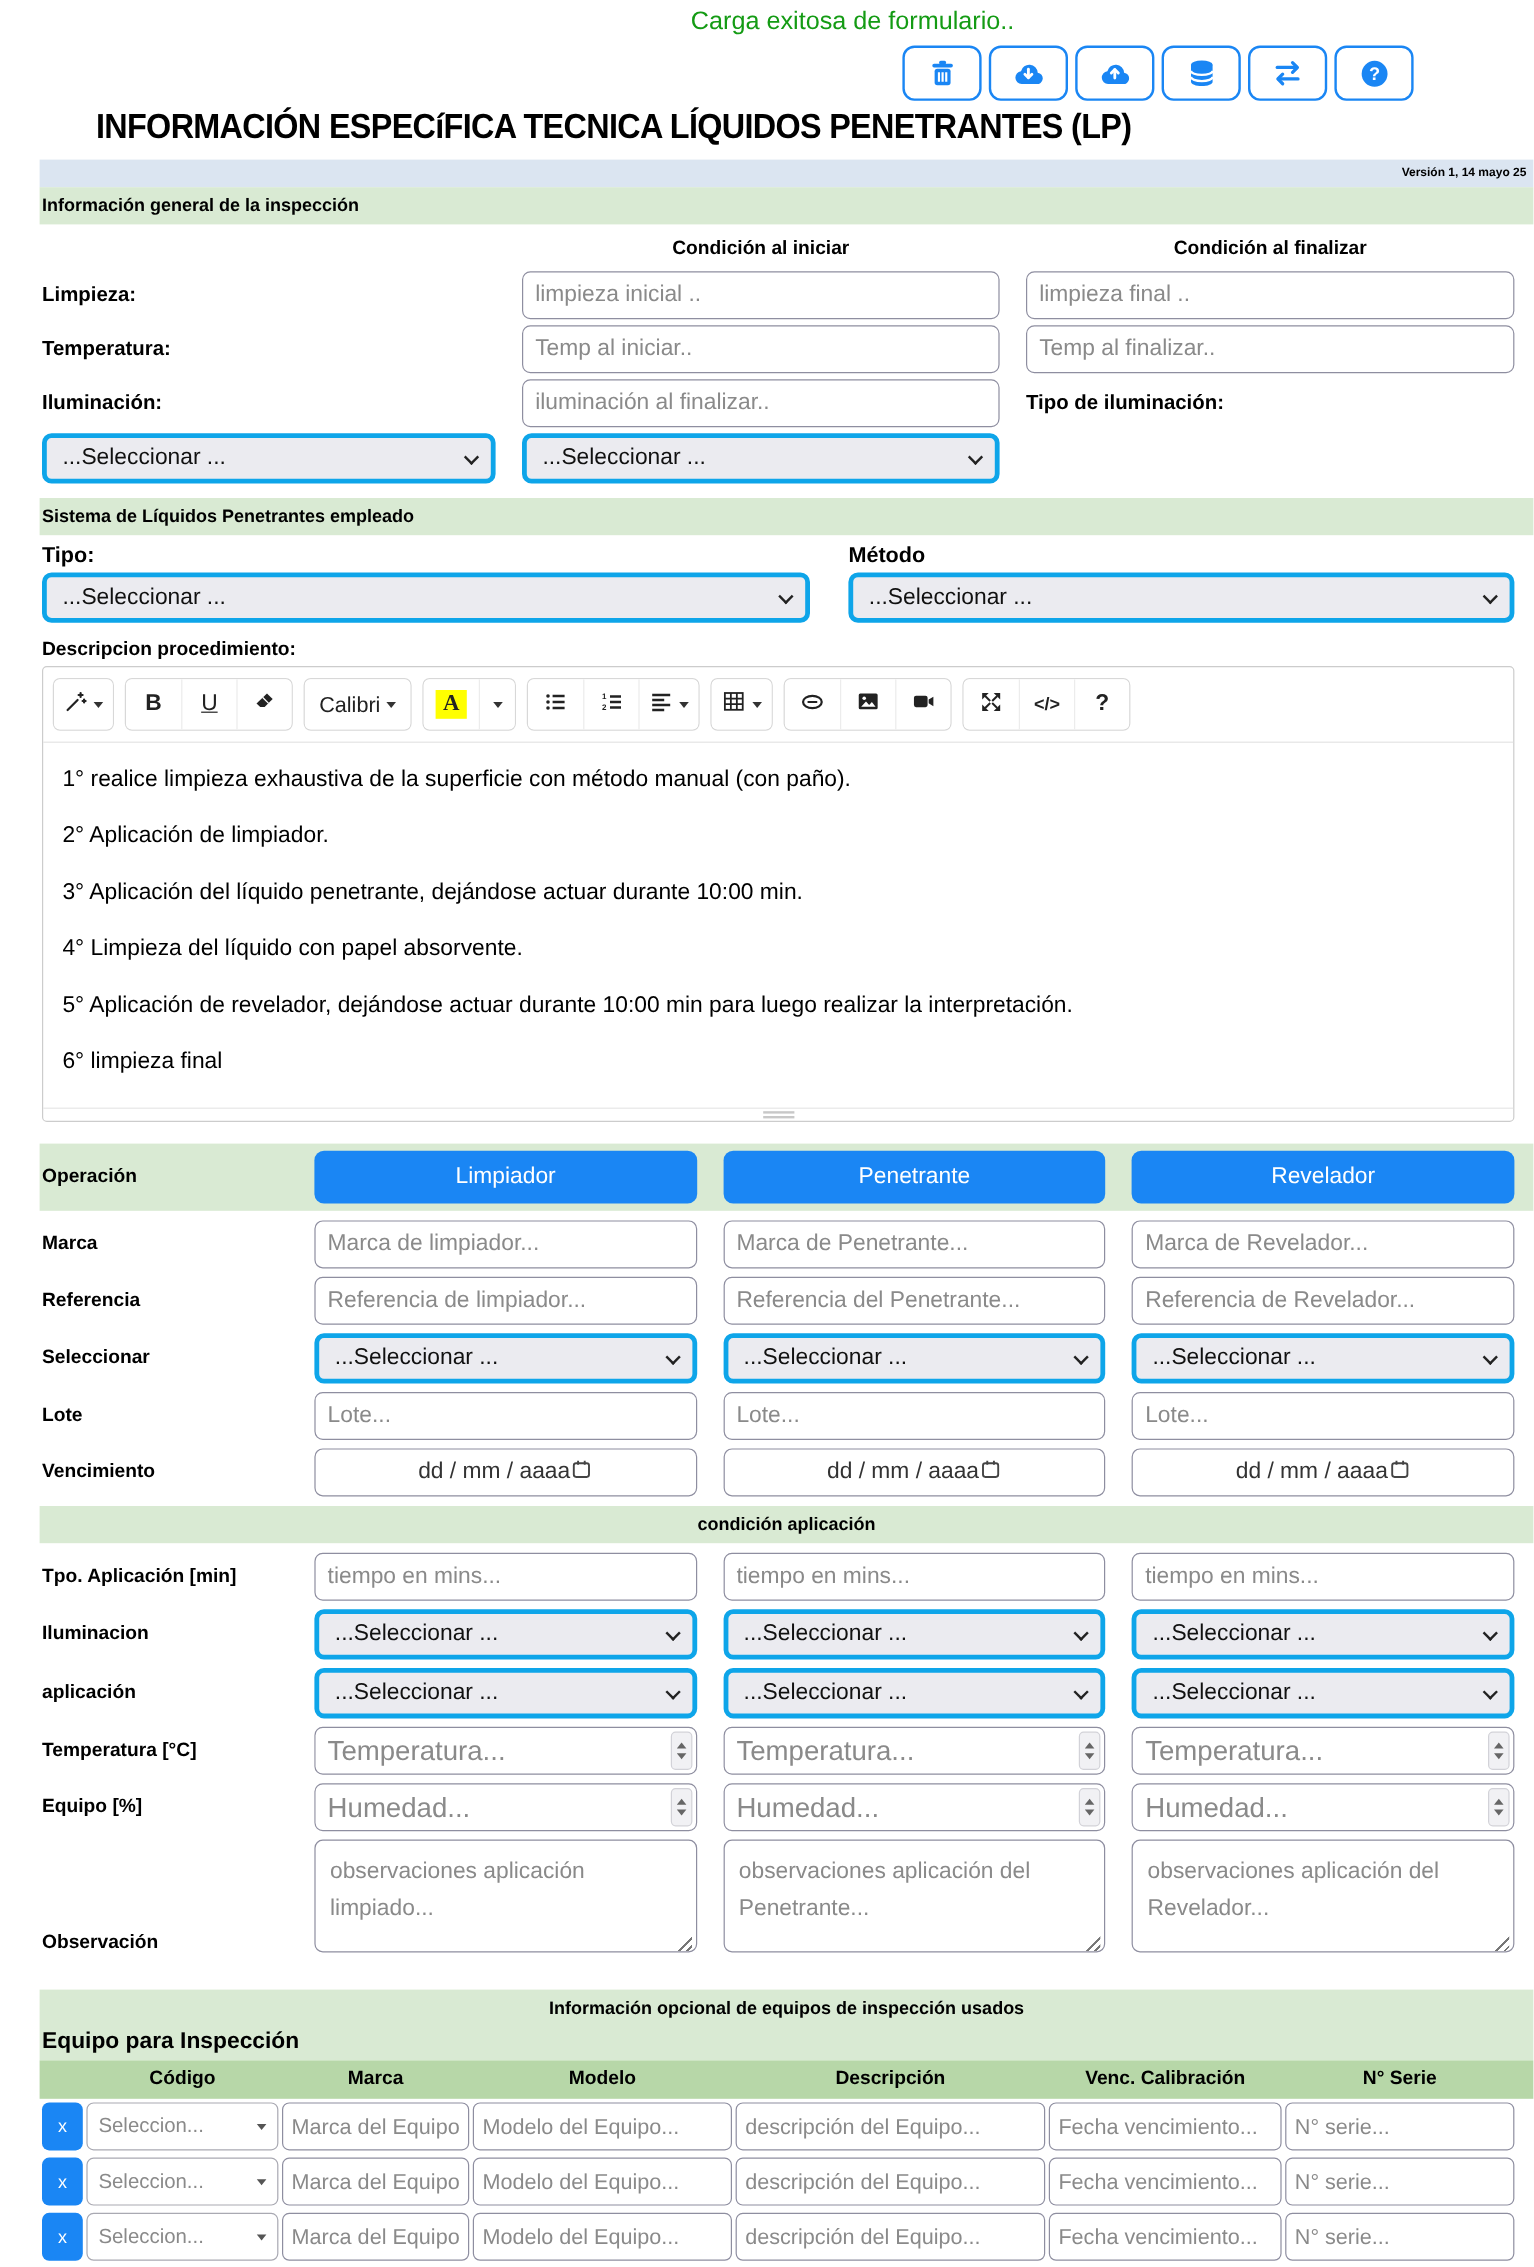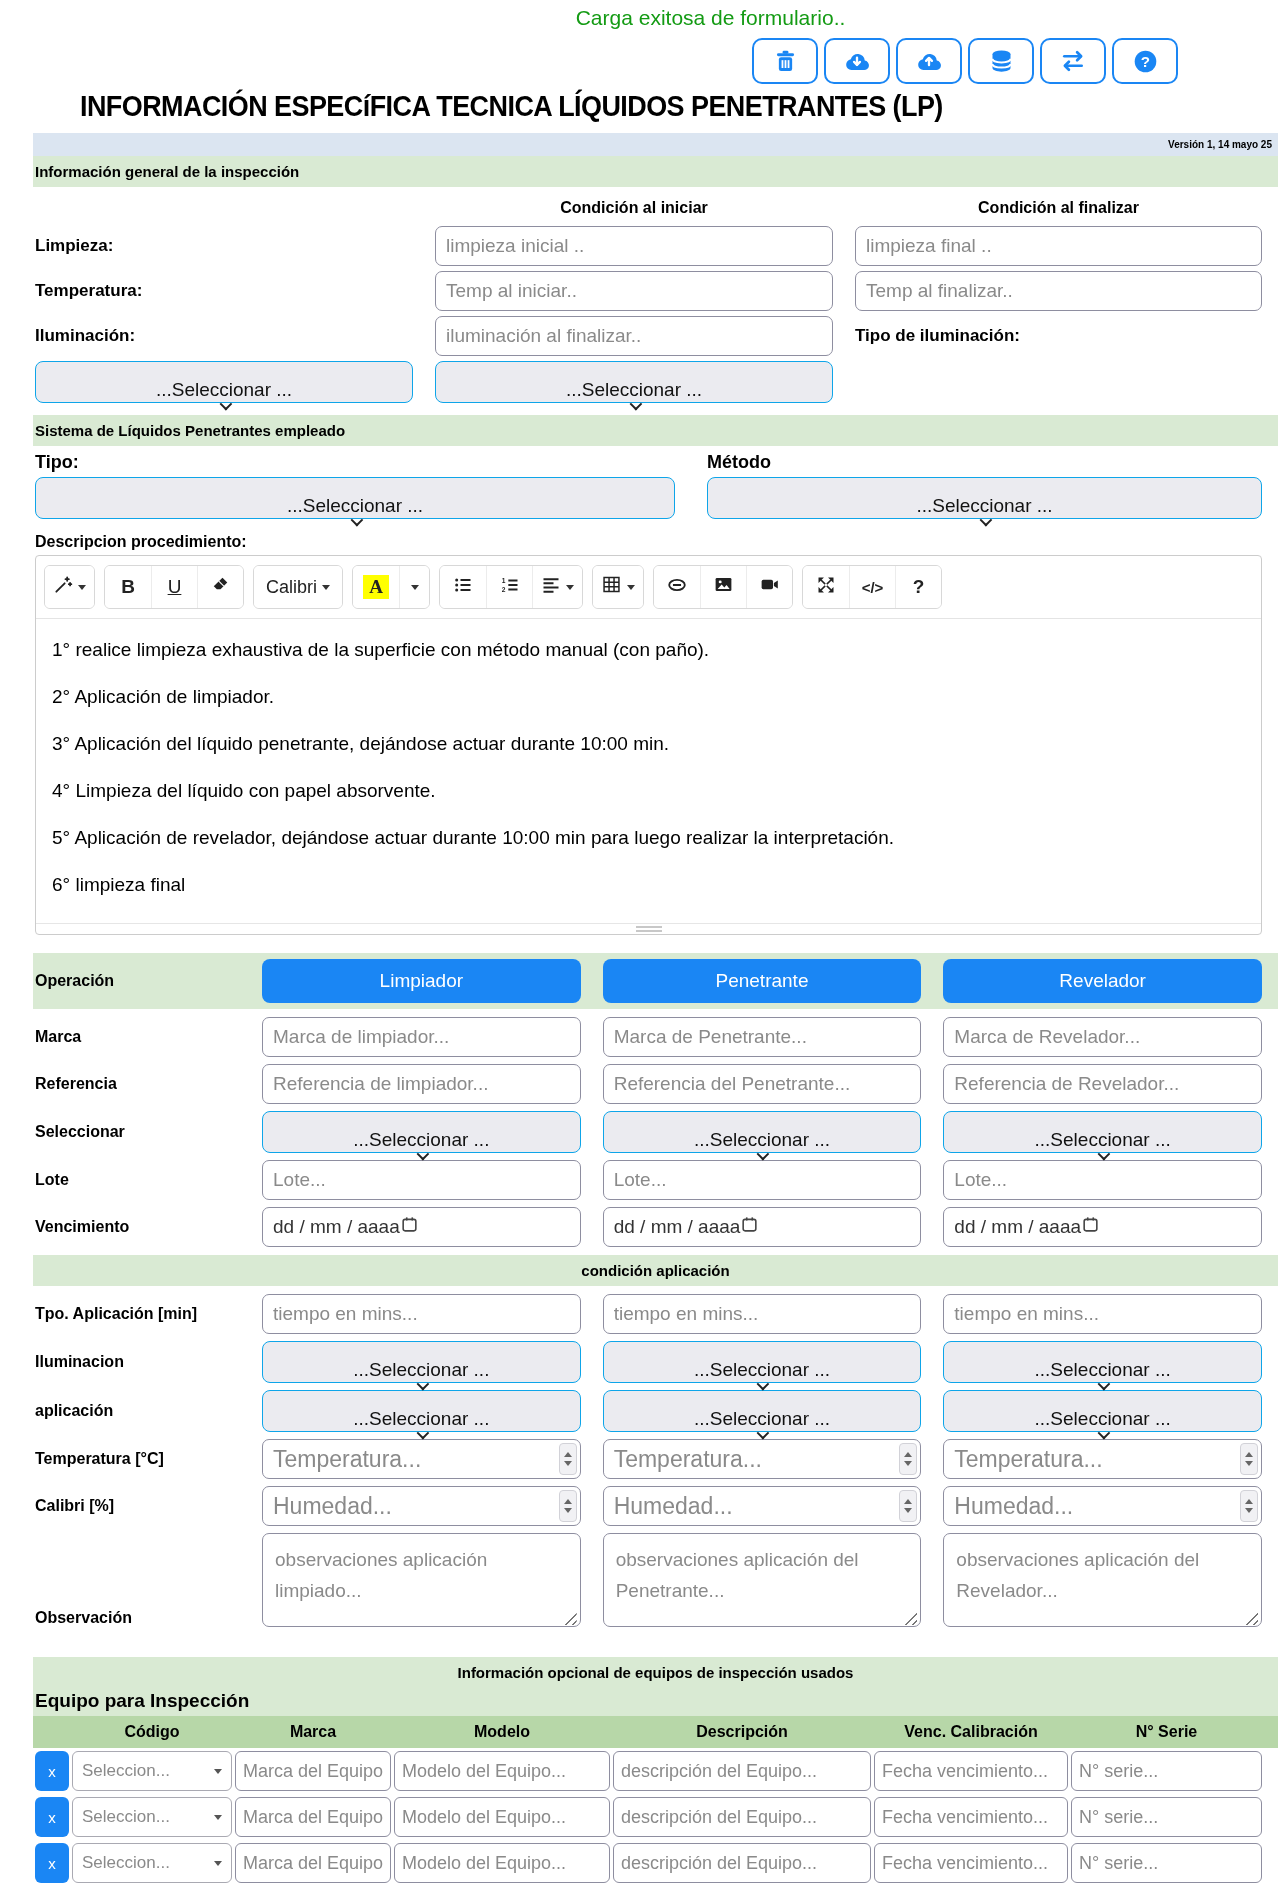--- a/index.html
+++ b/index.html
@@ -18,27 +18,27 @@
   .version-bar { background:#dbe5f1; text-align:right; font-size:10px; font-weight:bold; padding:6px 6px 6px 0; }
 
   
   .section-bar { background:#d9ead3; font-weight:bold; font-size:15px; padding:7px 0 7px 2px; }
   .section-bar.center { text-align:center; padding-left:0; }
 
   
   .input { height:40px; width:100%; border:1px solid #8e8ea0; border-radius:7px; background:#fff;
            font-size:19px; padding:0 10px; color:#222; font-family:inherit; outline:none; }
   .input::placeholder { color:#8a8a8a; opacity:1; }
-  .select { height:42px; border:1px solid #0ea5e9; border-radius:8px; background:#ebebf0;
+  .select { height:42px; border:4px solid #0ea5e9; border-radius:8px; background:#ebebf0;
             display:flex; align-items:center; justify-content:space-between;
-            padding:17px 13px; font-size:19px; color:#111; cursor:pointer;flex-direction:column; }
+            padding:17px 13px; font-size:19px; color:#111; cursor:pointer; }
   .chev { width:9px; height:9px; border-right:2px solid #222; border-bottom:2px solid #222;
           transform:rotate(45deg) translateY(-2px); flex:none; }
   .date-field { height:40px; border:1px solid #8e8ea0; border-radius:7px; background:#fff;
-                display:flex; align-items:center; justify-content:flex-start; padding:0 10px;
+                display:flex; align-items:center; justify-content:center; padding:0 10px;
                 font-size:19px; color:#333; cursor:pointer; }
   .num-field { height:40px; border:1px solid #8e8ea0; border-radius:7px; background:#fff;
                display:flex; align-items:center; overflow:hidden; }
   .num-field input { flex:1; min-width:0; border:none; outline:none; font-size:23px; padding:0 10px; font-family:inherit; color:#222; }
   .num-field input::placeholder { color:#8a8a8a; opacity:1; }
   .spinner { width:18px; height:32px; background:#f1f1f4; border:1px solid #d2d2d8; border-radius:4px;
              margin-right:3px; display:flex; flex-direction:column; align-items:center; justify-content:center; gap:4px; cursor:pointer; flex:none; }
   .spin-up { width:0; height:0; border-left:4px solid transparent; border-right:4px solid transparent; border-bottom:5px solid #666; }
   .spin-down { width:0; height:0; border-left:4px solid transparent; border-right:4px solid transparent; border-top:5px solid #666; }
 
@@ -494,21 +494,21 @@
         </span>
     </div>
     <div class="num-field">
       <input placeholder="Temperatura..." style="">
       <span class="spinner">
           <span class="spin-up"></span>
           <span class="spin-down"></span>
         </span>
     </div>
 
-    <div class="op-label">Calibri [%]</div>
+    <div class="op-label">Equipo [%]</div>
     <div class="num-field">
       <input placeholder="Humedad..." style="">
       <span class="spinner">
           <span class="spin-up"></span>
           <span class="spin-down"></span>
         </span>
     </div>
     <div class="num-field">
       <input placeholder="Humedad..." style="">
       <span class="spinner">

